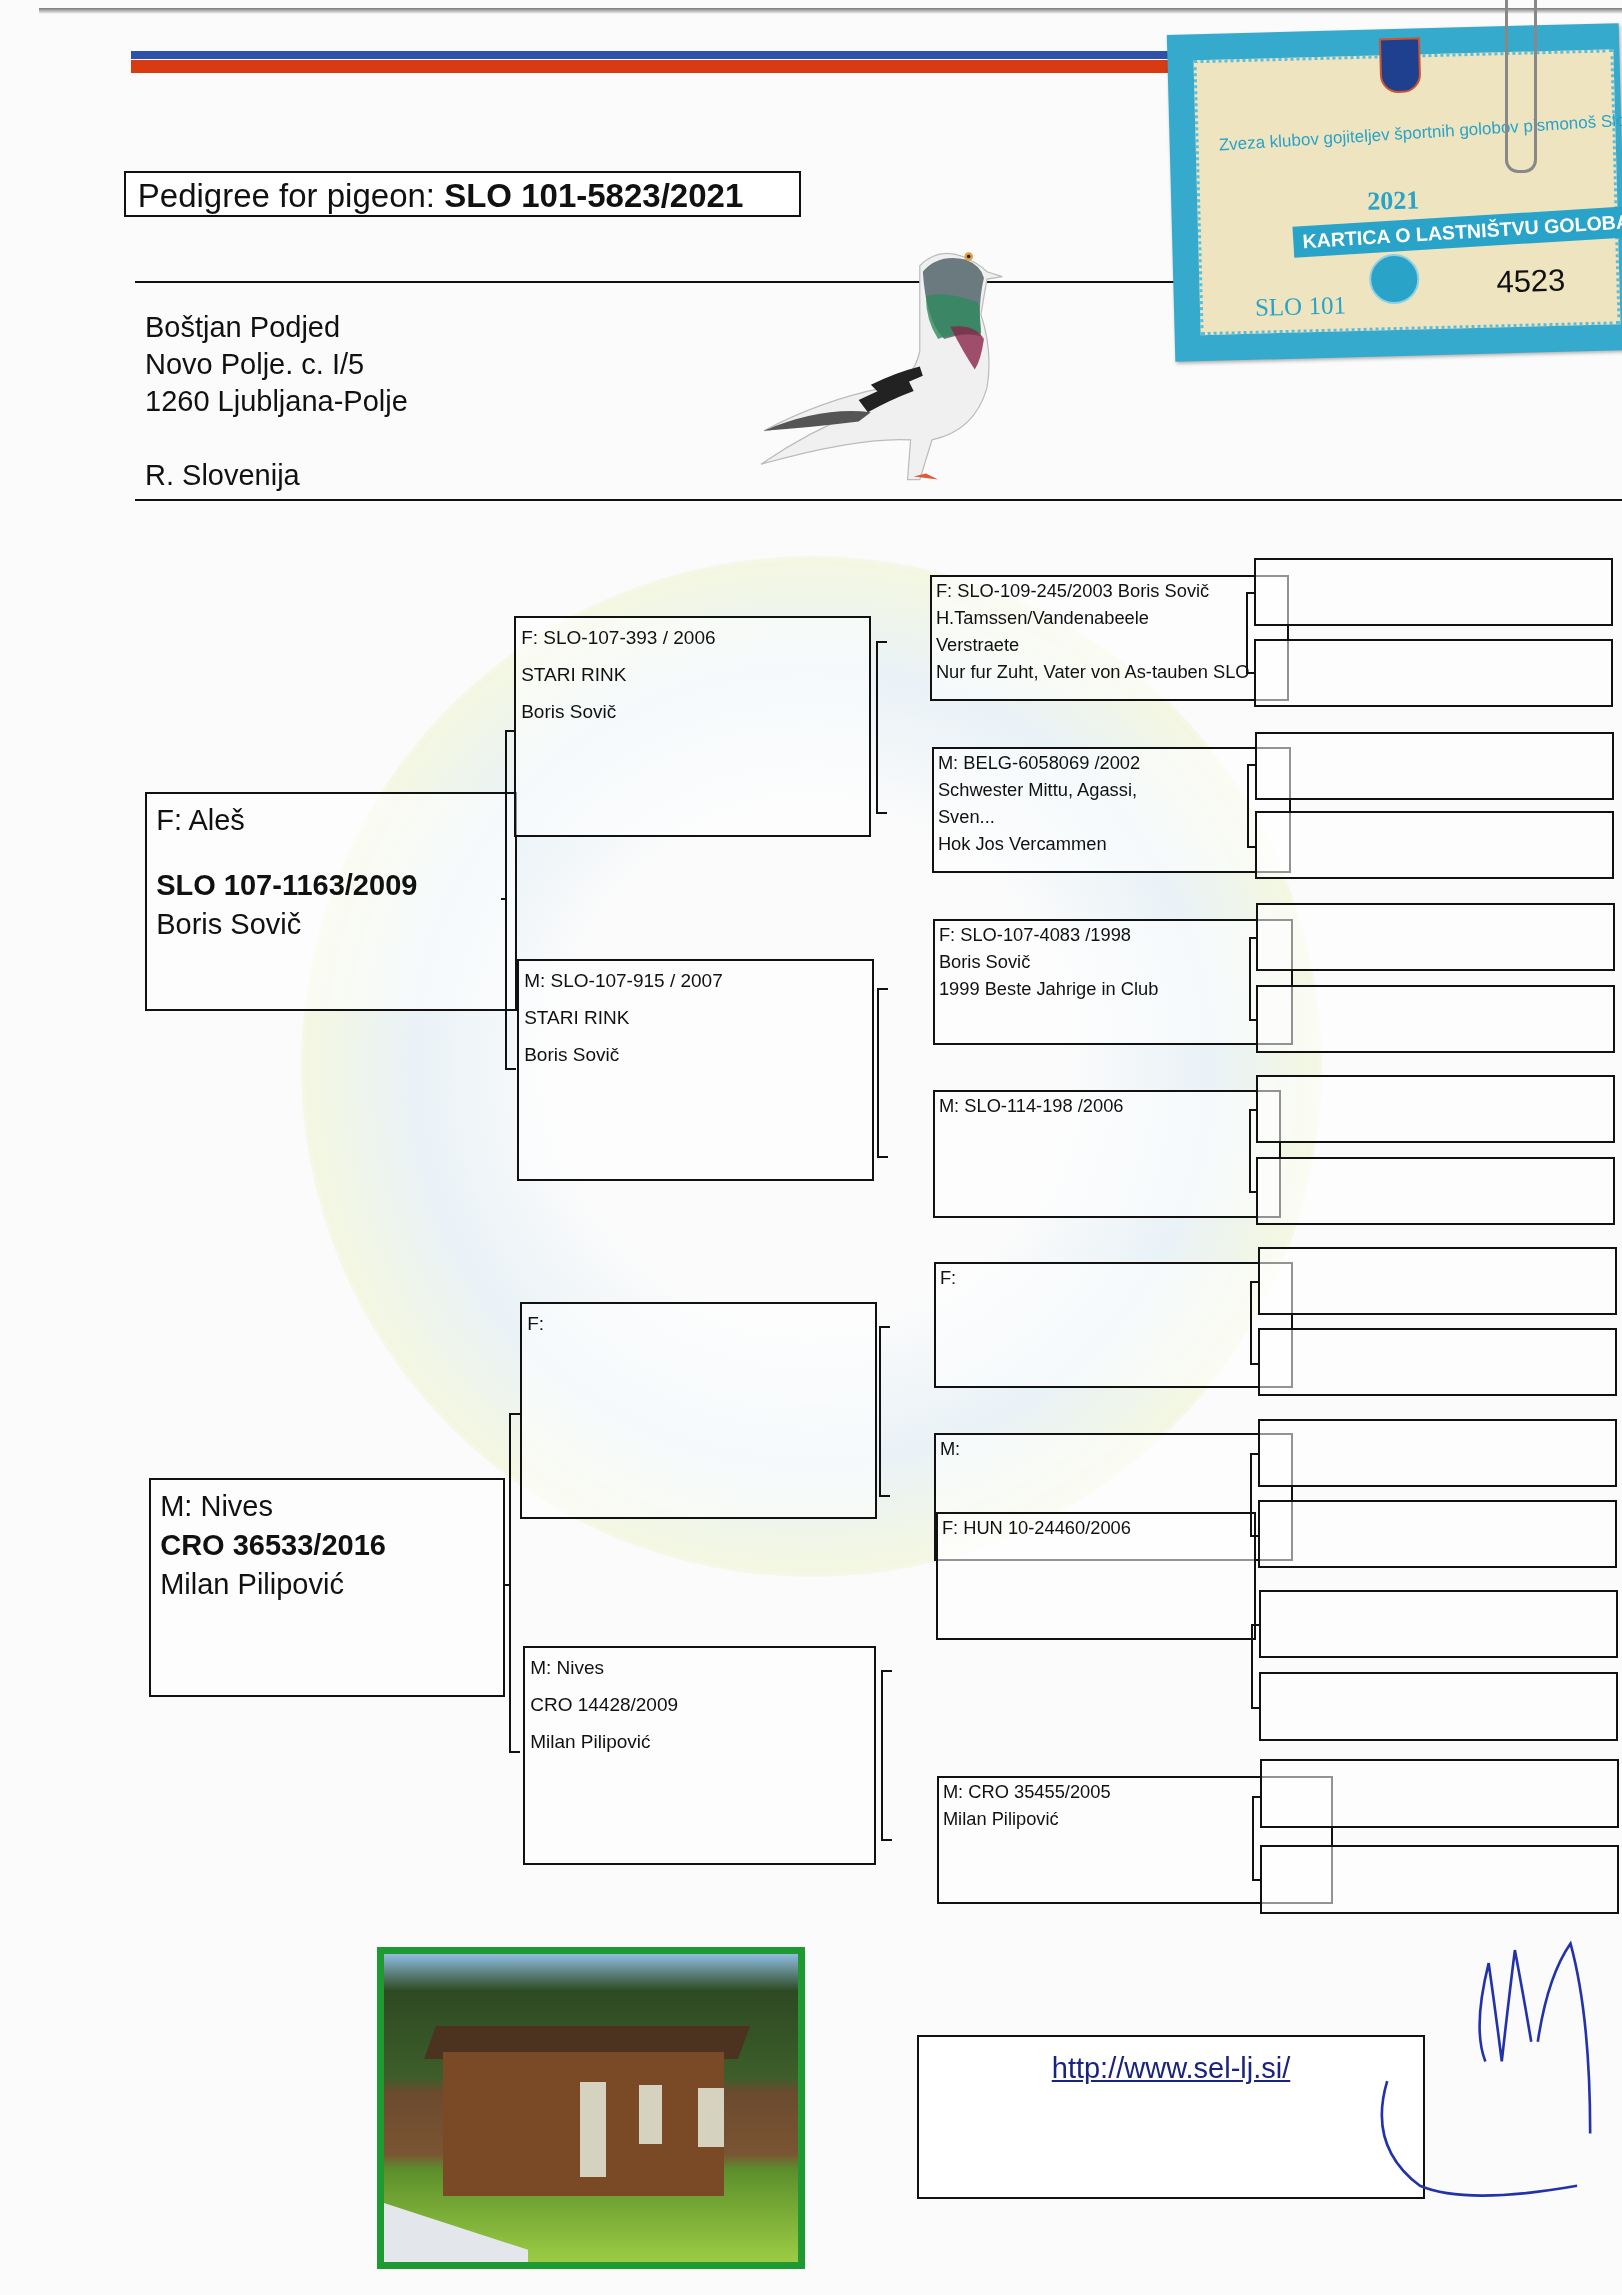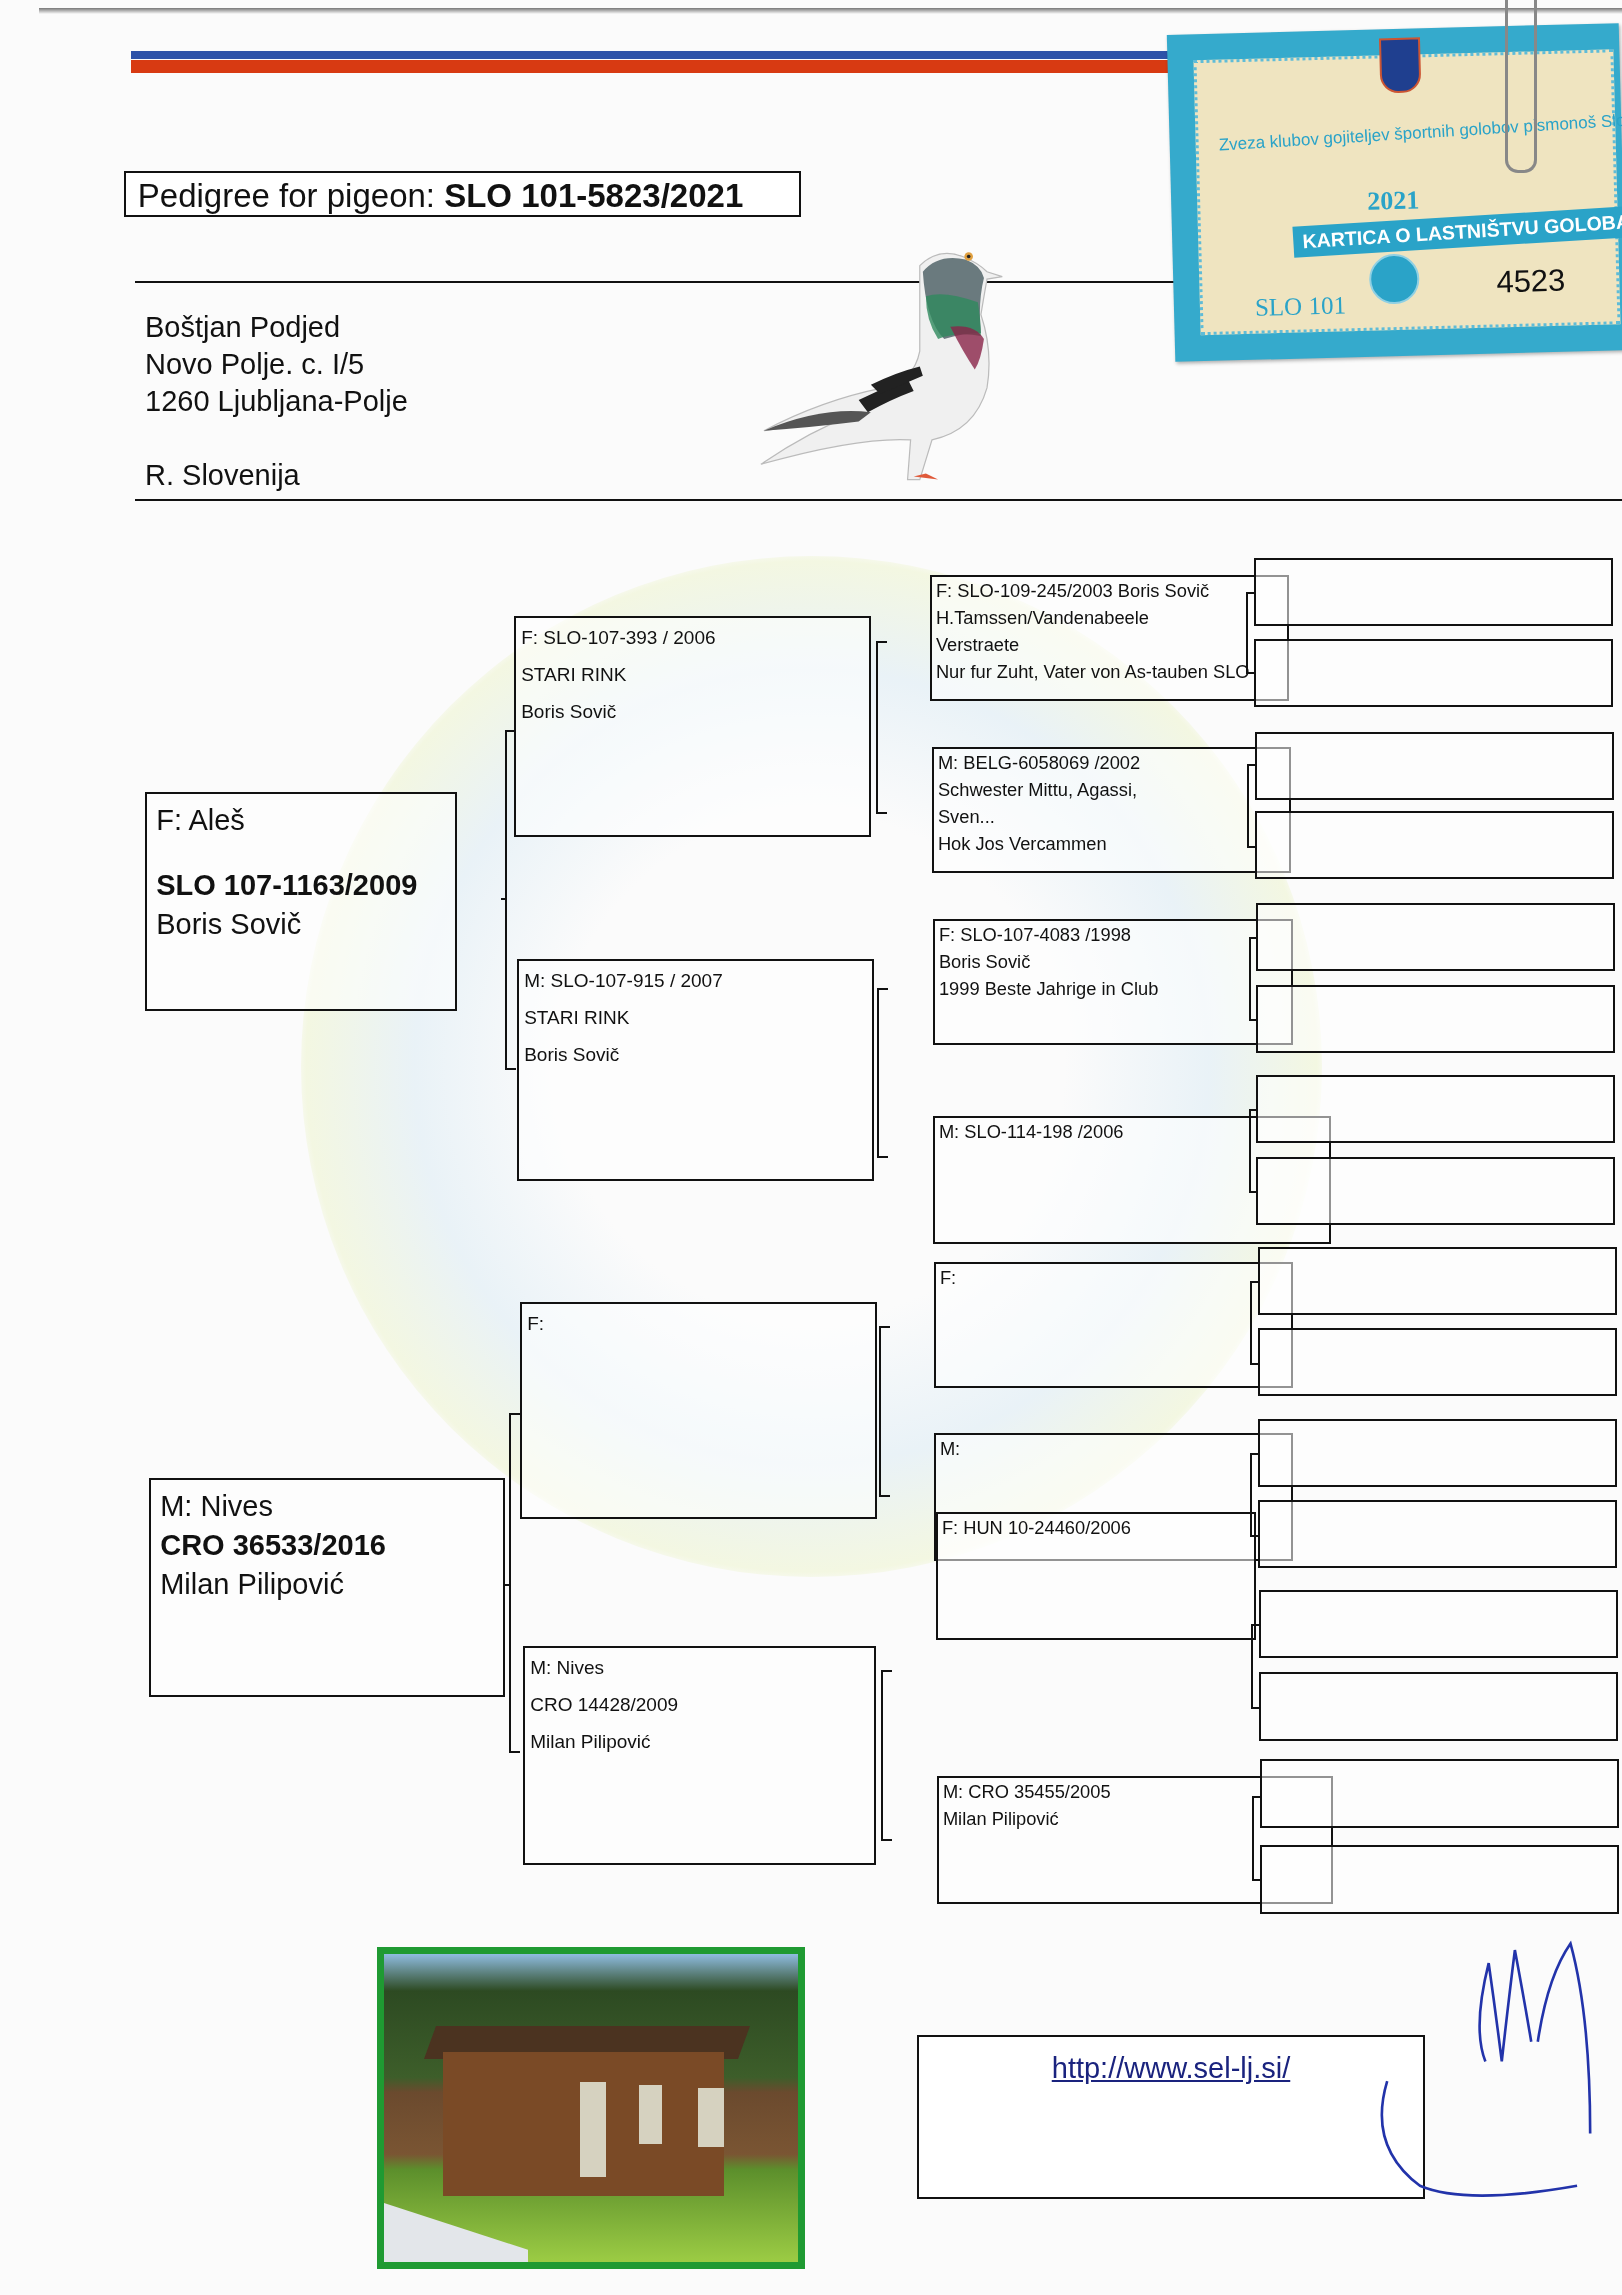--- a/index.html
+++ b/index.html
@@ -104,21 +104,21 @@
     <div class="card-org">Zveza klubov gojiteljev športnih golobov pismonoš Slovenije</div>
     <div class="card-year">2021</div>
     <div class="card-banner">KARTICA O LASTNIŠTVU GOLOBA</div>
     <div class="card-medal"></div>
     <div class="card-code">SLO 101</div>
     <div class="card-number">4523</div>
   </div>
 </div>
 <div class="abs paperclip"></div>
 
-<div class="abs pbox g1" style="left:145px; top:792px; width:312px; height:219px;">
+<div class="abs pbox g1" style="left:145px; top:792px; width:372px; height:219px;">
   <span class="ln">F: Aleš</span>
   <span class="ln" style="height:26px"></span>
   <span class="ln bold">SLO 107-1163/2009</span>
   <span class="ln">Boris Sovič</span>
 </div>
 <div class="abs pbox g1" style="left:149px; top:1478px; width:356px; height:219px;">
   <span class="ln">M: Nives</span>
   <span class="ln bold">CRO 36533/2016</span>
   <span class="ln">Milan Pilipović</span>
 </div>
@@ -164,21 +164,21 @@
   <span class="ln">M: BELG-6058069 /2002</span>
   <span class="ln">Schwester Mittu, Agassi,</span>
   <span class="ln">Sven...</span>
   <span class="ln">Hok Jos Vercammen</span>
 </div>
 <div class="abs pbox g3" style="left:886px; top:919px; width:360px; height:126px;">
   <span class="ln">F: SLO-107-4083 /1998</span>
   <span class="ln">Boris Sovič</span>
   <span class="ln">1999 Beste Jahrige in Club</span>
 </div>
-<div class="abs pbox g3" style="left:886px; top:1116px; width:398px; height:128px;">
+<div class="abs pbox g3" style="left:886px; top:1090px; width:348px; height:128px;">
   <span class="ln">M: SLO-114-198 /2006</span>
 </div>
 <div class="abs pbox g3" style="left:887px; top:1262px; width:359px; height:126px;">
   <span class="ln">F:</span>
 </div>
 <div class="abs pbox g3" style="left:887px; top:1433px; width:359px; height:128px;">
   <span class="ln">M:</span>
 </div>
 <div class="abs pbox g3" style="left:889px; top:1512px; width:320px; height:128px;">
   <span class="ln">F: HUN 10-24460/2006</span>

